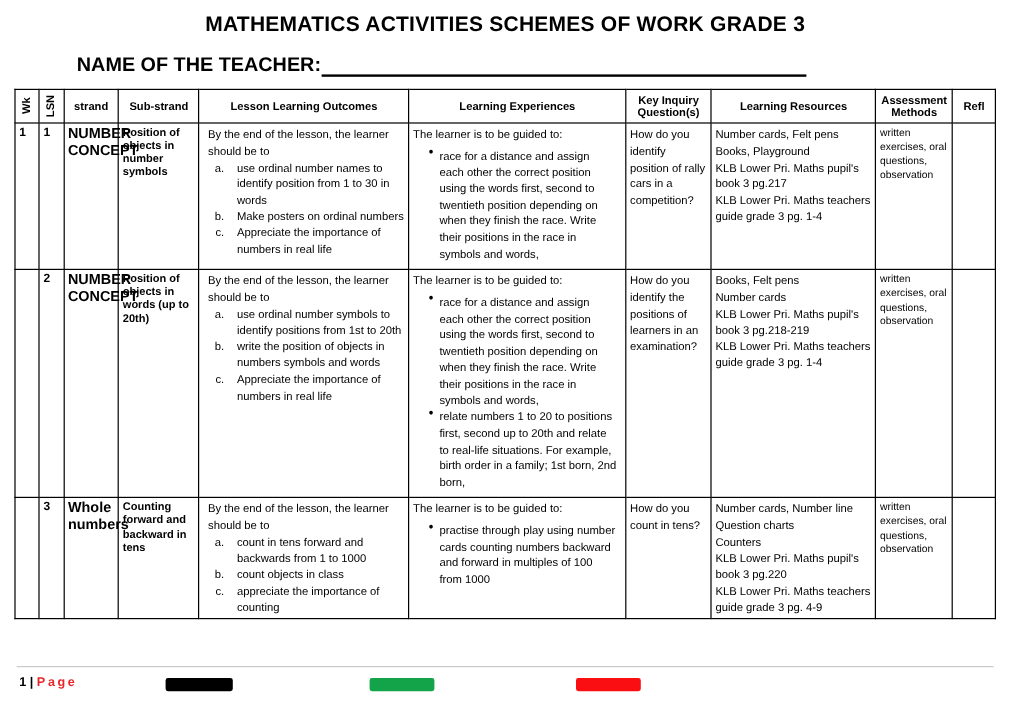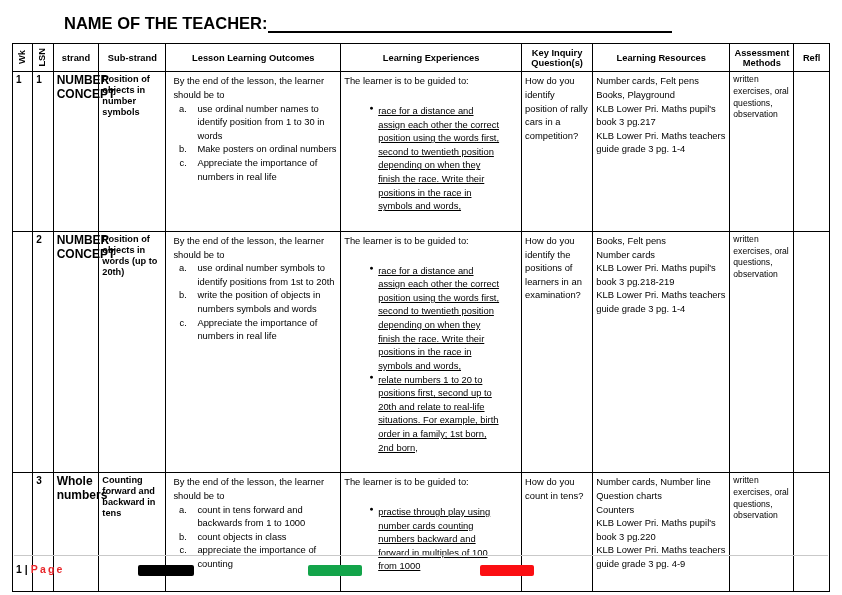--- a/index.html
+++ b/index.html
@@ -147,24 +147,23 @@
   ol.abc {
     margin: 0;
     padding-left: 20px;
     list-style-type: lower-alpha;
   }
   ol.abc li {
     padding-left: 8px;
     margin: 0;
   }
   ul.bul {
-    margin: 16px;
+    margin: 4px;
     padding-left: 9px;
     list-style: none;
-    text-decoration: underline;
   }
   ul.bul li {
     position: relative;
     padding-left: 9px;
     margin: 0;
   }
   ul.bul li:before {
     content: "\25CF";
     position: absolute;
     left: 0;
@@ -208,20 +207,21 @@
   }
   .bar-black { left: 138px; width: 56px; background: #000000; }
   .bar-green { left: 308px; width: 54px; background: #13a44a; }
   .bar-red   { left: 480px; width: 54px; background: #fb0e12; }
 </style>
 </head>
 <body>
 
 <div class="page">
 
+  <div class="doc-title">MATHEMATICS ACTIVITIES SCHEMES OF WORK GRADE 3</div>
 
   <div class="field-line name-row">
     <span>NAME OF THE TEACHER:</span><span class="blank blank-name"></span>
   </div>
 
 
   <table class="sow">
     <colgroup>
       <col class="c-wk">
         <col class="c-lsn">

